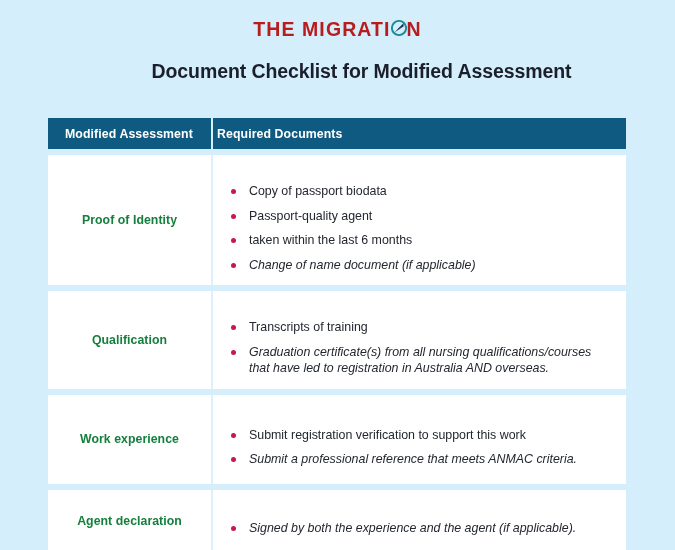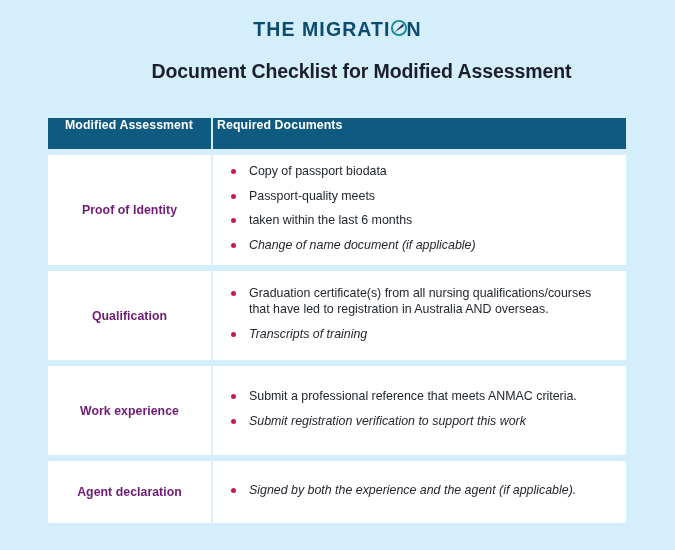--- a/index.html
+++ b/index.html
@@ -27,21 +27,21 @@
     left: 0;
     width: 675px;
     text-align: center;
     line-height: 1;
   }
   .brand-text {
     display: inline-block;
     font-size: 19.5px;
     font-weight: bold;
     letter-spacing: 1.1px;
-    color: #0c4a6e;
+    color: #b91c1c;
     vertical-align: middle;
   }
   .brand-globe {
     display: inline-block;
     width: 16px;
     height: 16px;
     vertical-align: -2px;
     margin: 0 0px;
   }
 
@@ -63,20 +63,21 @@
   .table {
     position: absolute;
     left: 48px;
     top: 118px;
     width: 578px;
   }
   .thead {
     display: flex;
     background: #0f5a80;
     height: 31px;
+    align-items: center;
     overflow: hidden;
   }
   .th {
     font-size: 12.3px;
     font-weight: bold;
     color: #ffffff;
     letter-spacing: 0.1px;
     box-sizing: border-box;
   }
   .th-left {
@@ -104,33 +105,33 @@
   .cell-label {
     width: 163px;
     flex: 0 0 163px;
     display: flex;
     align-items: center;
     justify-content: center;
     box-sizing: border-box;
     padding: 10px 16px;
     font-size: 12.3px;
     font-weight: bold;
-    color: #701a75;
+    color: #15803d;
     text-align: center;
     letter-spacing: 0.05px;
   }
   .cell-divider {
     width: 2px;
     flex: 0 0 2px;
     background: #ddeffb;
   }
   .cell-docs {
     flex: 1;
     box-sizing: border-box;
-    padding: 8px 14px 12px 18px;
+    padding: 28px 14px 12px 18px;
     display: flex;
     flex-direction: column;
     justify-content: center;
   }
   .bullet-list {
     margin: 0;
     padding: 0;
     list-style: none;
   }
   .bullet-item {
@@ -183,45 +184,45 @@
       <div class="th-divider"></div>
       <div class="th th-right">Required Documents</div>
     </div>
 
     <div class="row row-1">
       <div class="cell-label">Proof of Identity</div>
       <div class="cell-divider"></div>
       <div class="cell-docs">
         <ul class="bullet-list">
           <li class="bullet-item">Copy of passport biodata</li>
-          <li class="bullet-item">Passport-quality meets</li>
+          <li class="bullet-item">Passport-quality agent</li>
           <li class="bullet-item">taken within the last 6 months</li>
           <li class="bullet-item">Change of name document (if applicable)</li>
         </ul>
       </div>
     </div>
 
     <div class="row row-2">
       <div class="cell-label">Qualification</div>
       <div class="cell-divider"></div>
       <div class="cell-docs">
         <ul class="bullet-list">
+          <li class="bullet-item">Transcripts of training</li>
           <li class="bullet-item">Graduation certificate(s) from all nursing qualifications/courses that have led to registration in Australia AND overseas.</li>
-          <li class="bullet-item">Transcripts of training</li>
         </ul>
       </div>
     </div>
 
     <div class="row row-3">
       <div class="cell-label">Work experience</div>
       <div class="cell-divider"></div>
       <div class="cell-docs">
         <ul class="bullet-list">
+          <li class="bullet-item">Submit registration verification to support this work</li>
           <li class="bullet-item">Submit a professional reference that meets ANMAC criteria.</li>
-          <li class="bullet-item">Submit registration verification to support this work</li>
         </ul>
       </div>
     </div>
 
     <div class="row row-4">
       <div class="cell-label">Agent declaration</div>
       <div class="cell-divider"></div>
       <div class="cell-docs">
         <ul class="bullet-list">
           <li class="bullet-item">Signed by both the experience and the agent (if applicable).</li>

